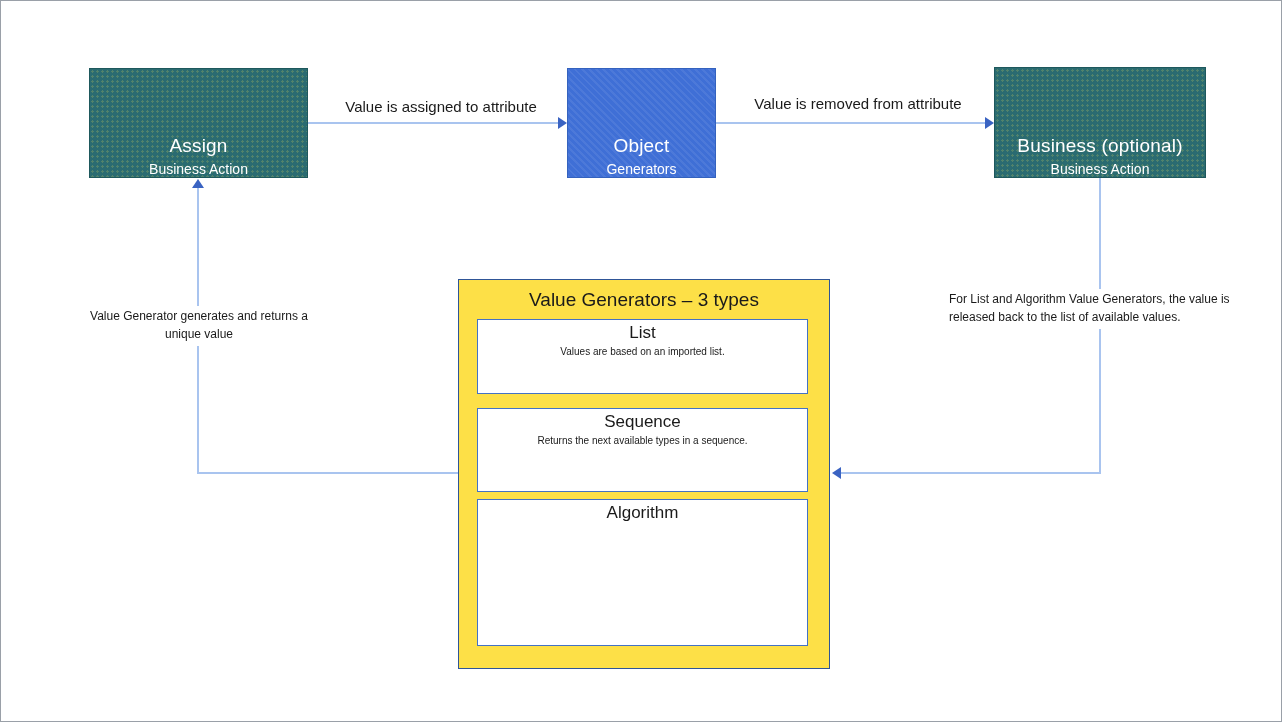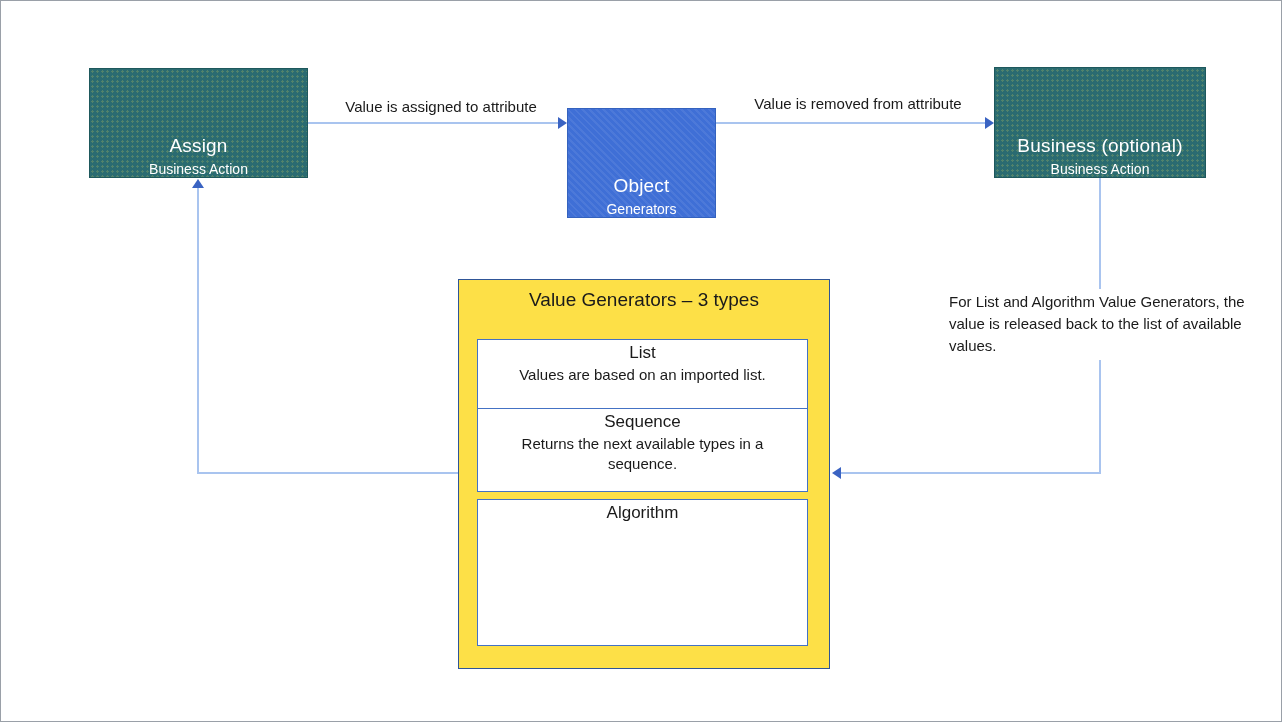--- a/index.html
+++ b/index.html
@@ -37,21 +37,21 @@
   }
   .node-blue {
     background-color: var(--blue-fill, #3f6fd6);
     background-image: repeating-linear-gradient(45deg, rgba(255,255,255,0.07) 0 2px, transparent 2px 5px);
     border: 1.5px solid var(--blue-border, #3462be);
   }
   .node-title { font-size: 19px; letter-spacing: 0.2px; }
   .node-subtitle { font-size: 14px; margin-top: 4px; }
 
   #node-assign  { left: 88px;  top: 67px; width: 219px; height: 110px; }
-  #node-object  { left: 566px; top: 67px; width: 149px; height: 110px; margin-top: 40px; }
+  #node-object  { left: 566px; top: 67px; width: 149px; height: 110px; }
   #node-release { left: 993px; top: 66px; width: 212px; height: 111px; }
 
   
   .hline, .vline { position: absolute; background: var(--line, #a9c4ef); z-index: 1; }
   .hline { height: 2px; }
   .vline { width: 2px; }
 
   #edge1-line { left: 307px; top: 121px; width: 251px; }
   #edge2-line { left: 715px; top: 121px; width: 270px; }
 
@@ -89,21 +89,21 @@
     z-index: 2;
     background: #ffffff;
     padding: 0 2px;
   }
   #edge1-label { left: 318px; top: 97px; width: 240px; }
   #edge2-label { left: 730px; top: 94px; width: 250px; }
 
   
   .annotation {
     position: absolute;
-    font-size: 15px;
+    font-size: 12px;
     line-height: 1.48;
     background: #ffffff;
     z-index: 2;
     padding: 2px 0;
   }
   #annotation-left  { left: 88px;  top: 305px; width: 220px; text-align: center; }
   #annotation-right { left: 948px; top: 288px; width: 296px; text-align: left; }
 
   
   #vg-panel {
@@ -122,30 +122,30 @@
   }
   .vg-card {
     position: absolute;
     left: 18px;
     width: 331px;
     border: 1.5px solid var(--inner-border, #4472c4);
     background: #ffffff;
     box-sizing: border-box;
     overflow: hidden;
   }
-  #vg-card-list      { top: 59px;  height: 75px; }
+  #vg-card-list      { top: 39px;  height: 75px; }
   #vg-card-sequence  { top: 128px; height: 84px; }
   #vg-card-algorithm { top: 219px; height: 147px; }
   .vg-card-title {
     text-align: center;
     font-size: 17px;
     margin-top: 3px;
   }
   .vg-card-desc {
-    font-size: 15px;
+    font-size: 10px;
     line-height: 1.33;
     margin-top: 2px;
     padding: 0 10px;
   }
   .desc-center { text-align: center; }
   .desc-justify { text-align: justify; }
 </style>
 </head>
 <body>
 
@@ -175,20 +175,21 @@
   <div class="edge-label" id="edge2-label">Value is removed from attribute</div>
 
   <div class="vline" id="elbowA-v"></div>
   <div class="hline" id="elbowA-h"></div>
   <div class="arrowhead arrow-left" id="elbowA-head"></div>
 
   <div class="hline" id="elbowB-h"></div>
   <div class="vline" id="elbowB-v"></div>
   <div class="arrowhead arrow-up" id="elbowB-head"></div>
 
+  <div class="annotation" id="annotation-left">Value Generator generates and returns a unique value</div>
   <div class="annotation" id="annotation-right">For List and Algorithm Value Generators, the value is released back to the list of available values.</div>
 
   <div id="vg-panel">
     <div id="vg-title">Value Generators – 3 types</div>
 
     <div class="vg-card" id="vg-card-list">
       <div class="vg-card-title">List</div>
       <div class="vg-card-desc desc-center">Values are based on an imported list.</div>
     </div>
 

